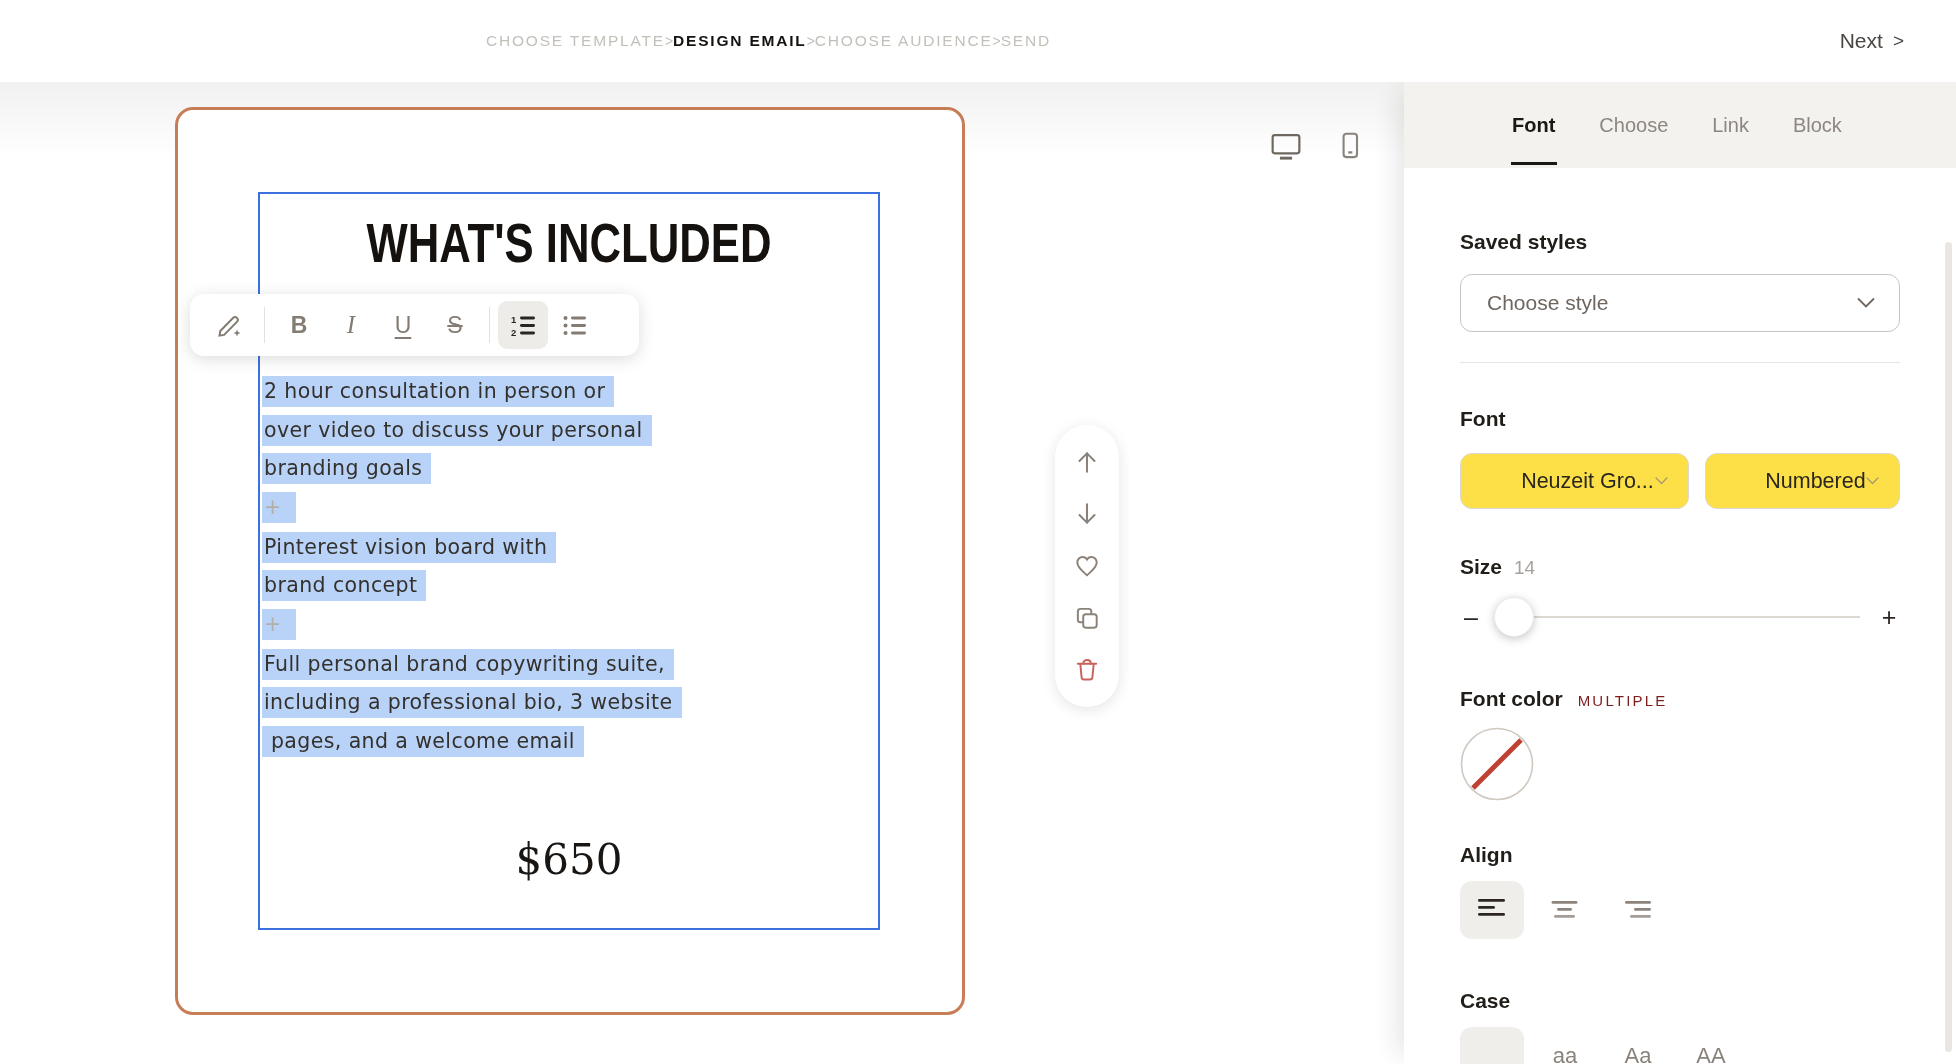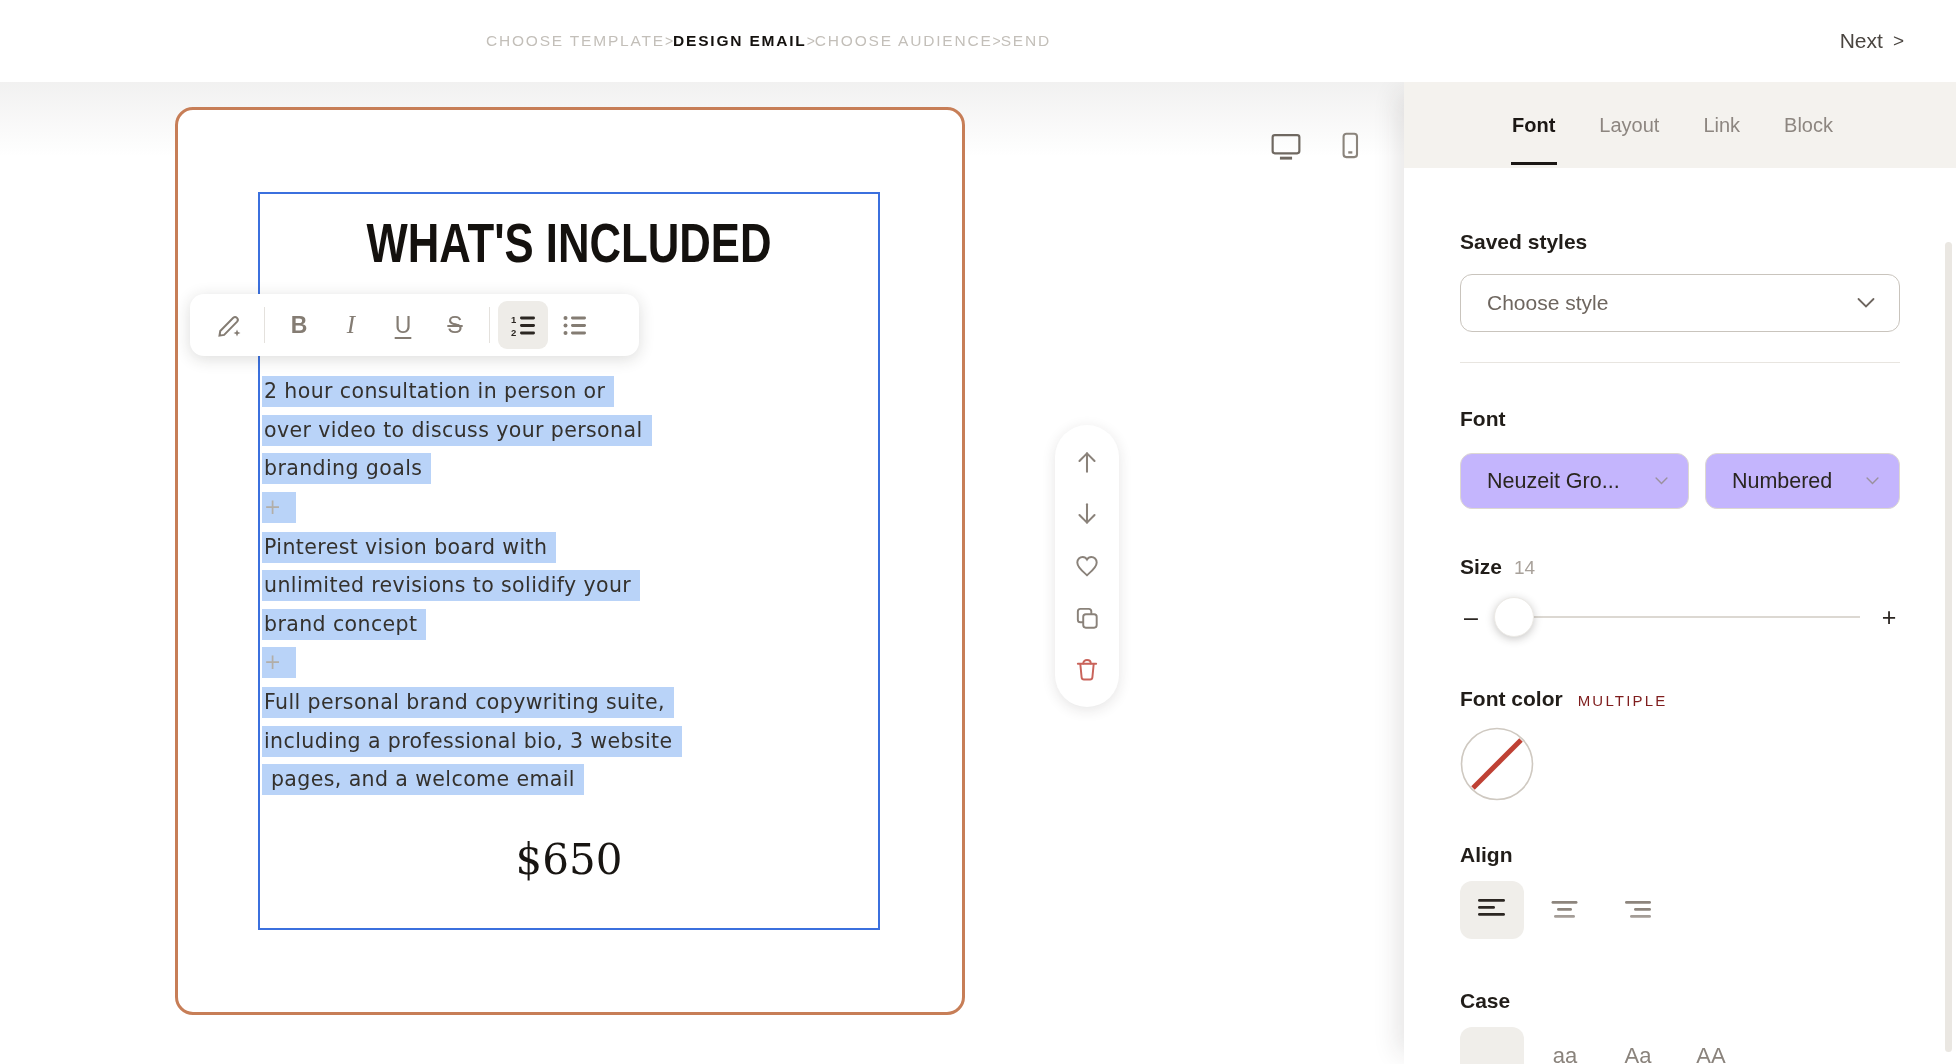--- a/index.html
+++ b/index.html
@@ -81,22 +81,22 @@
   .h-saved { margin-top:62px; }
   .select { position:relative; margin-top:20px; width:440px; height:58px; border:1.5px solid #c9c4bd;
             border-radius:12px; background:#fff; display:flex; align-items:center; padding-left:26px; cursor:pointer; }
   .select-value { font-size:21px; color:#6e665f; }
   .select .chev { position:absolute; right:24px; top:50%; transform:translateY(-50%); }
 
   .sb-divider { margin-top:30px; height:1px; background:#e8e5e0; }
 
   .h-font { margin-top:44px; }
   .font-selects { margin-top:22px; display:flex; gap:16px; }
-  .mini-select { position:relative; height:56px; border:1.5px solid #ddd8d1; border-radius:12px; background:#c4b5fd;
-                 display:flex; align-items:center; padding-left:26px; cursor:pointer; }
+  .mini-select { position:relative; height:56px; border:1.5px solid #ddd8d1; border-radius:12px; background:#fde047;
+                 display:flex; align-items:center; padding-left:26px; cursor:pointer;justify-content:center; }
   .mini-select.family { width:230px; }
   .mini-select.weight { width:196px; }
   .mini-select .mini-value { font-size:21.5px; color:#2a2620; }
   .mini-select .chev { position:absolute; right:20px; top:50%; transform:translateY(-50%); opacity:0.75; }
 
   .size-row { margin-top:46px; display:flex; align-items:baseline; gap:12px; }
   .size-val { font-size:19px; color:#a8a19a; }
   .slider-row { margin-top:16px; display:flex; align-items:center; height:44px; }
   .slider-sign { font-size:25px; color:#2b2622; width:22px; text-align:center; cursor:pointer; line-height:1; }
   .slider-track { position:relative; flex:1; height:44px; margin:0 18px; }
@@ -160,21 +160,20 @@
     <div class="email-frame"></div>
 
     <div class="email-block">
       <div class="email-heading">WHAT'S INCLUDED</div>
       <div class="email-lines">
         <span class="line">2 hour consultation in person or</span>
         <span class="line">over video to discuss your personal</span>
         <span class="line">branding goals</span>
         <span class="line plus">+</span>
         <span class="line">Pinterest vision board with</span>
-        <span class="line">unlimited revisions to solidify your</span>
         <span class="line">brand concept</span>
         <span class="line plus">+</span>
         <span class="line">Full personal brand copywriting suite,</span>
         <span class="line">including a professional bio, 3 website</span>
         <span class="line"> pages, and a welcome email</span>
       </div>
       <div class="email-price">$650</div>
     </div>
 
 
@@ -251,21 +250,21 @@
           <path d="M6.8 7.5 l1.2 12.3 a2.2 2.2 0 0 0 2.2 2 h5.6 a2.2 2.2 0 0 0 2.2-2 L19.2 7.5"></path>
         </svg>
       </div>
     </div>
   </div>
 
   <div class="sidebar">
 
     <div class="tabstrip">
       <div class="tab active">Font</div>
-      <div class="tab">Layout</div>
+      <div class="tab">Choose</div>
       <div class="tab">Link</div>
       <div class="tab">Block</div>
     </div>
 
     <div class="sb-content">
 
       <div class="sb-h h-saved">Saved styles</div>
       <div class="select">
         <span class="select-value">Choose style</span>
         <svg class="chev" width="18" height="11" viewBox="0 0 18 11" fill="none" stroke="#6e665f" stroke-width="1.8" stroke-linecap="round">

